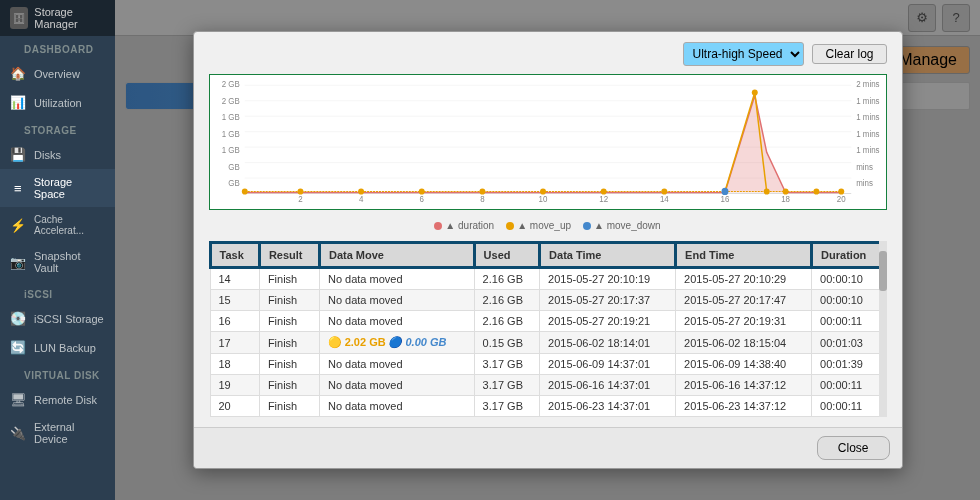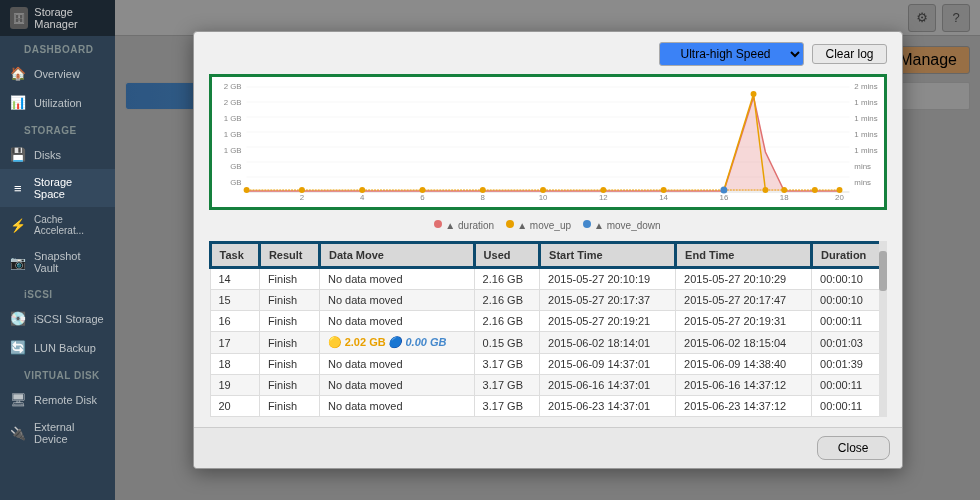--- a/index.html
+++ b/index.html
@@ -197,60 +197,60 @@
       flex-direction: column;
       gap: 8px;
     }
     .modal-toolbar {
       display: flex;
       justify-content: flex-end;
       align-items: center;
       gap: 8px;
     }
     .speed-select {
-      padding: 3px 16px;
+      padding: 3px 4px;
       border: 1px solid #aaa;
-      background: #3b82f6;
+      background: #7dd3fc;
       font-size: 12px;
       border-radius: 3px;
       cursor: pointer;
     }
     .clear-log-btn {
       padding: 2px 12px;
       border: 1px solid #aaa;
       background: #e8e8e8;
       font-size: 12px;
       border-radius: 3px;
       cursor: pointer;
     }
 
     
     .chart-area {
       background: #fff;
-      border: 3px solid #15803d;
+      border: 1px solid #15803d;
       height: 136px;
       position: relative;
       overflow: hidden;
       text-align: center;
     }
     .chart-svg {
       width: 100%;
       height: 100%;
     }
     .chart-legend {
       display: flex;
       gap: 12px;
       justify-content: center;
       font-size: 10px;
       color: #666;
       padding: 2px 0;
     }
     .legend-item {
       display: flex;
-      align-items: flex-start;
+      align-items: center;
       gap: 3px;
     }
     .legend-dot {
       width: 8px;
       height: 8px;
       border-radius: 50%;
     }
 
     
     .data-table {
@@ -495,21 +495,21 @@
         </div>
 
         <div class="table-scroll" style="position:relative;">
           <table class="data-table">
             <thead>
               <tr>
                 <th>Task</th>
                 <th>Result</th>
                 <th>Data Move</th>
                 <th>Used</th>
-                <th>Start Time</th>
+                <th>Data Time</th>
                 <th>End Time</th>
                 <th>Duration</th>
               </tr>
             </thead>
             <tbody id="table-body">
             <tr>
       <td>14</td>
       <td>Finish</td>
       <td>No data moved</td>
       <td>2.16 GB</td>

